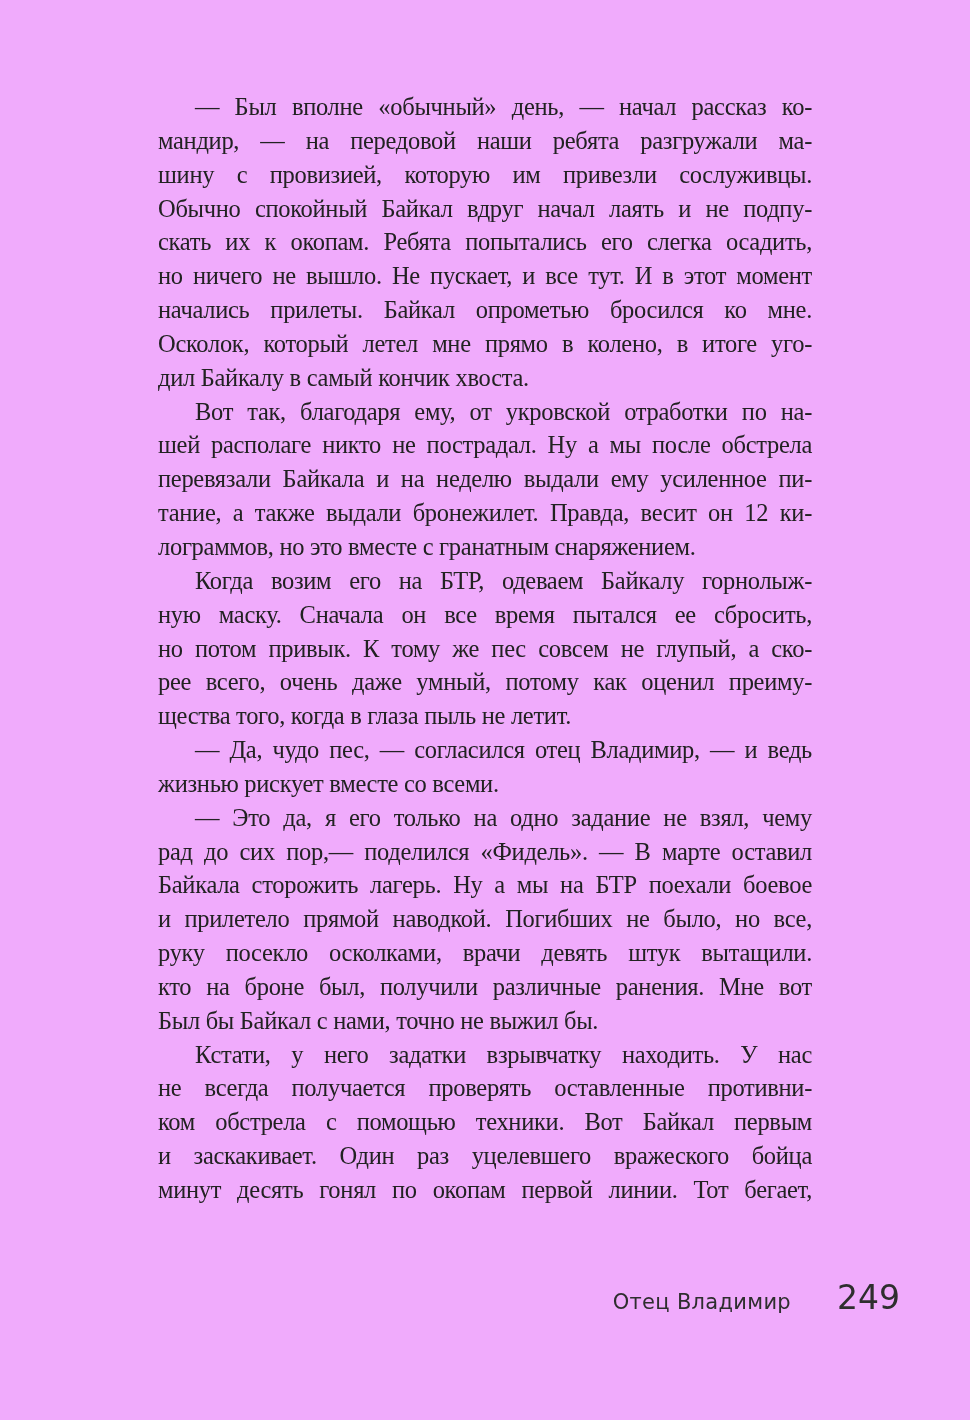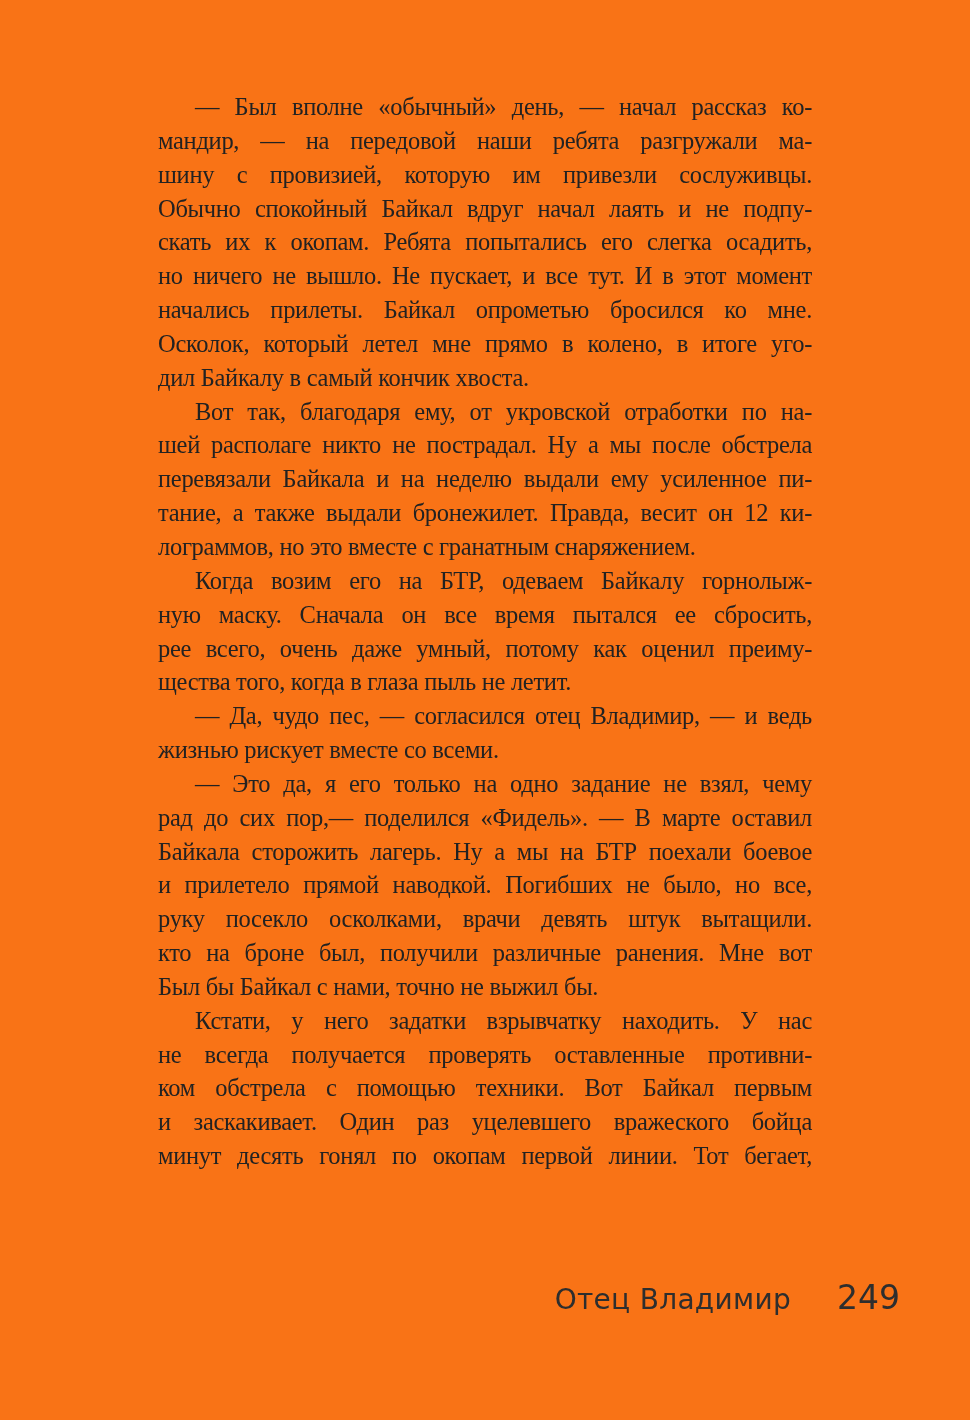--- a/index.html
+++ b/index.html
@@ -9,21 +9,21 @@
   body {
     width: 970px;
     height: 1420px;
     position: relative;
     background: #ffffff;
     overflow: hidden;
   }
   .page {
     position: absolute;
     inset: 0;
-    background: #f97316;
+    background: #f0abfc;
   }
   .text-block {
     position: absolute;
     left: 158px;
     top: 90px;
     width: 654px;
     font-family: "Liberation Serif", "DejaVu Serif", serif;
     font-size: 24.5px;
     line-height: 33.85px;
     color: #222222;
@@ -49,21 +49,21 @@
     left: 158px;
     right: 70px;
     top: 1278px;
     display: flex;
     justify-content: flex-end;
     align-items: baseline;
     font-family: "DejaVu Sans", "Liberation Sans", sans-serif;
     color: #2e2e2e;
   }
   .running-title {
-    font-size: 28px;
+    font-size: 21px;
     letter-spacing: 0.3px;
   }
   .page-number {
     font-size: 33px;
     margin-left: 46px;
     font-weight: 400;
     text-align: right;
   }
 </style>
 </head>
@@ -81,20 +81,21 @@
       <div class="line">начались прилеты. Байкал опрометью бросился ко мне.</div>
       <div class="line">Осколок, который летел мне прямо в колено, в итоге уго-</div>
       <div class="line end">дил Байкалу в самый кончик хвоста.</div>
       <div class="line first">Вот так, благодаря ему, от укровской отработки по на-</div>
       <div class="line">шей располаге никто не пострадал. Ну а мы после обстрела</div>
       <div class="line">перевязали Байкала и на неделю выдали ему усиленное пи-</div>
       <div class="line">тание, а также выдали бронежилет. Правда, весит он 12 ки-</div>
       <div class="line end">лограммов, но это вместе с гранатным снаряжением.</div>
       <div class="line first">Когда возим его на БТР, одеваем Байкалу горнолыж-</div>
       <div class="line">ную маску. Сначала он все время пытался ее сбросить,</div>
+      <div class="line">но потом привык. К тому же пес совсем не глупый, а ско-</div>
       <div class="line">рее всего, очень даже умный, потому как оценил преиму-</div>
       <div class="line end">щества того, когда в глаза пыль не летит.</div>
       <div class="line first">— Да, чудо пес, — согласился отец Владимир, — и ведь</div>
       <div class="line end">жизнью рискует вместе со всеми.</div>
       <div class="line first">— Это да, я его только на одно задание не взял, чему</div>
       <div class="line">рад до сих пор,— поделился «Фидель». — В марте оставил</div>
       <div class="line">Байкала сторожить лагерь. Ну а мы на БТР поехали боевое</div>
       <div class="line">и прилетело прямой наводкой. Погибших не было, но все,</div>
       <div class="line">руку посекло осколками, врачи девять штук вытащили.</div>
       <div class="line">кто на броне был, получили различные ранения. Мне вот</div>

